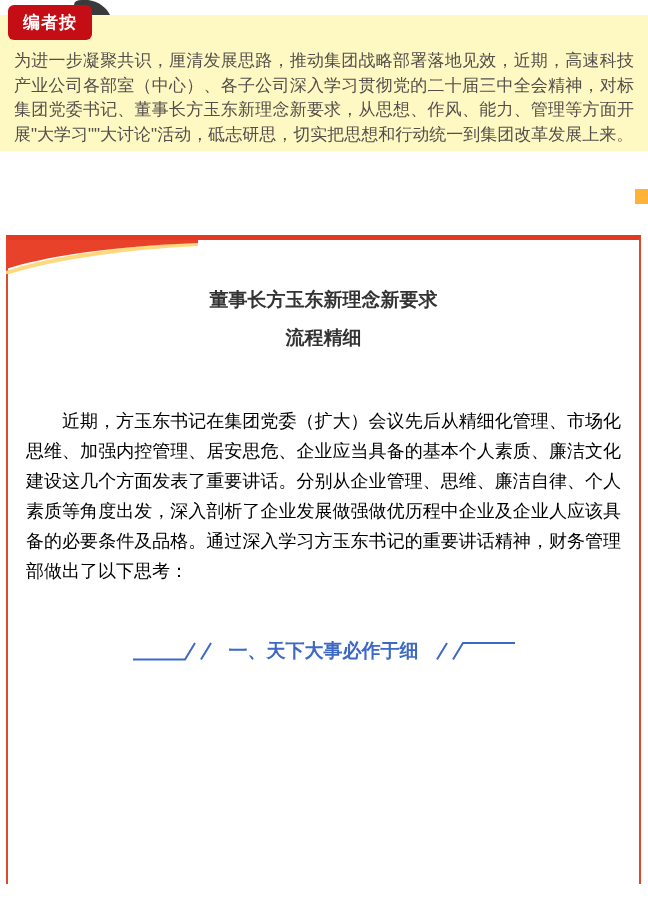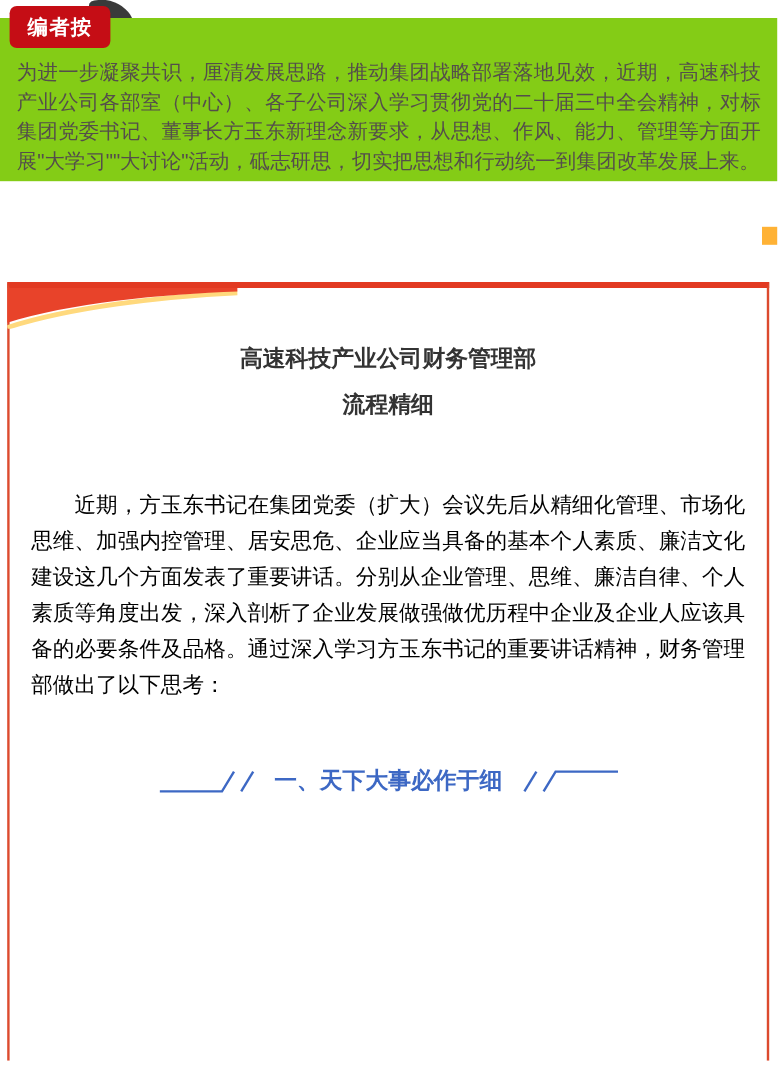--- a/index.html
+++ b/index.html
@@ -7,21 +7,21 @@
     position:relative;
     width:648px;height:884px;
     background:#fff;
     overflow:hidden;
     font-family:"Liberation Sans","DejaVu Sans",sans-serif;
   }
 
   
   .editor-note{
     position:absolute;top:15px;left:0;right:0;
-    background:#84cc16;
+    background:#fef9c3;
     padding:34px 14px 4px 14px;
     box-sizing:border-box;
     z-index:0;
   }
   .editor-note p{
     margin:0;
     font-size:17px;
     line-height:24.5px;
     color:#544E4B;
     text-align:justify;
@@ -117,21 +117,21 @@
 
   <div class="accent-square"></div>
 
   <section class="card">
 
     <svg class="swoosh" viewBox="0 0 192 34" aria-hidden="true">
       <path d="M0,33 C52,16 130,7 192,4" stroke="#FFD97D" stroke-width="4" fill="none"></path>
       <path d="M0,0 L192,0 L192,3 C130,5 50,13 0,29 Z" fill="#E8432A"></path>
     </svg>
 
-    <h1 class="title-1">高速科技产业公司财务管理部</h1>
+    <h1 class="title-1">董事长方玉东新理念新要求</h1>
     <h1 class="title-2">流程精细</h1>
 
     <p class="para-1">近期，方玉东书记在集团党委（扩大）会议先后从精细化管理、市场化思维、加强内控管理、居安思危、企业应当具备的基本个人素质、廉洁文化建设这几个方面发表了重要讲话。分别从企业管理、思维、廉洁自律、个人素质等角度出发，深入剖析了企业发展做强做优历程中企业及企业人应该具备的必要条件及品格。通过深入学习方玉东书记的重要讲话精神，财务管理部做出了以下思考：</p>
 
     <div class="section-heading">
       <svg width="86" height="22" viewBox="0 0 86 22" aria-hidden="true">
         <path d="M0,19.5 L52,19.5 L62,3" stroke="#3D68C4" stroke-width="2" fill="none"></path>
         <path d="M68,19.5 L78,3" stroke="#3D68C4" stroke-width="2" fill="none"></path>
       </svg>
       <span class="heading-text">一、天下大事必作于细</span>

